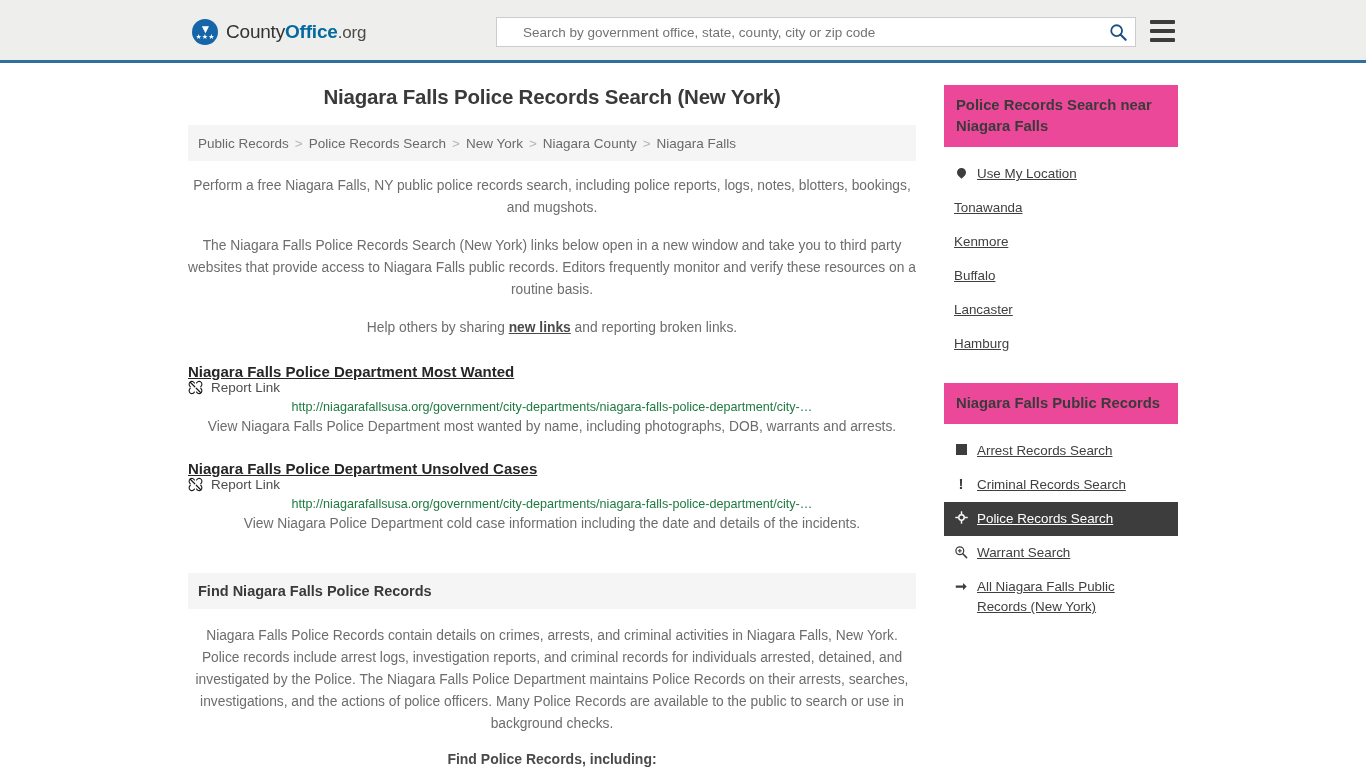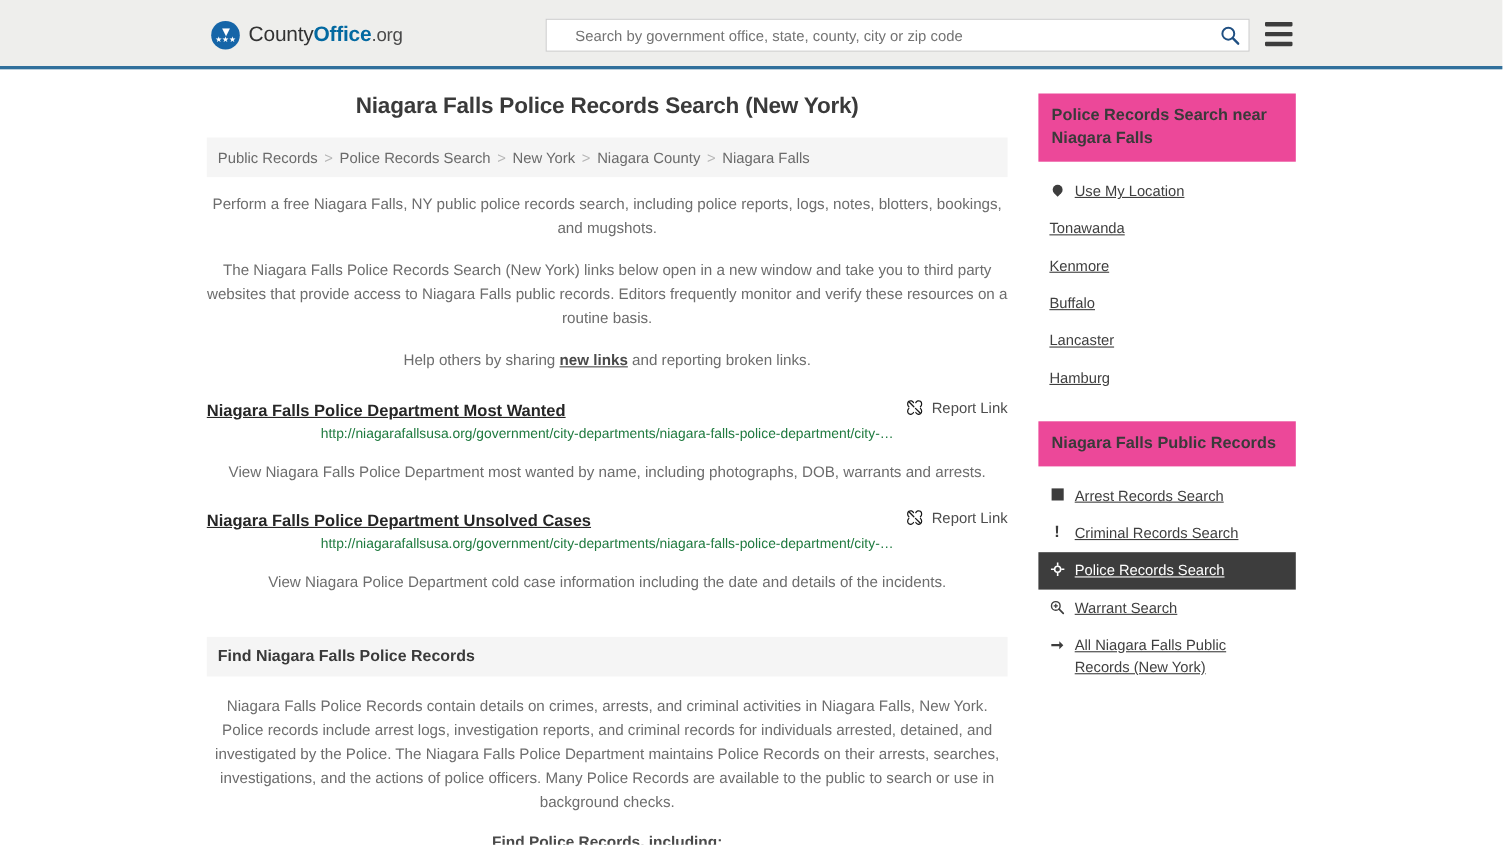--- a/index.html
+++ b/index.html
@@ -104,37 +104,37 @@
 
   p.body {
     font-size: 13.8px; color: #6d6d6d; line-height: 22px;
     margin: 0 0 16px 0;
   }
   p.body a { color: #4a4a4a; text-decoration: underline; font-weight: bold; }
 
   
   .result { margin-bottom: 6px; }
   .result-head {
-    display: flex; align-items: baseline; justify-content: space-between;
+    display: flex; align-items: baseline; justify-content: space-between; flex-direction: column;
   }
   .result-title {
     font-size: 15px; font-weight: bold; color: #262626;
     text-decoration: underline; cursor: pointer;
   }
   .report-link {
     display: flex; align-items: center; gap: 8px;
     font-size: 13.5px; color: #4d4d4d; cursor: pointer;
     white-space: nowrap;
   }
   .result-url {
     font-size: 12.6px; color: #1f7a3f; margin-top: 5px;
     white-space: nowrap; overflow: hidden;
   }
   .result-desc {
-    font-size: 13.8px; color: #6d6d6d; line-height: 22px; margin-top: 18px;
+    font-size: 13.8px; color: #6d6d6d; line-height: 22px; margin-top: 2px;
   }
   .result + .result { margin-top: 22px; }
 
   .section-header {
     background: #f5f5f5; height: 36px;
     display: flex; align-items: center; padding: 0 10px;
     font-size: 14.5px; font-weight: bold; color: #3a3a3a;
     margin-top: 38px; margin-bottom: 16px;
   }
   p.sub-bold {

